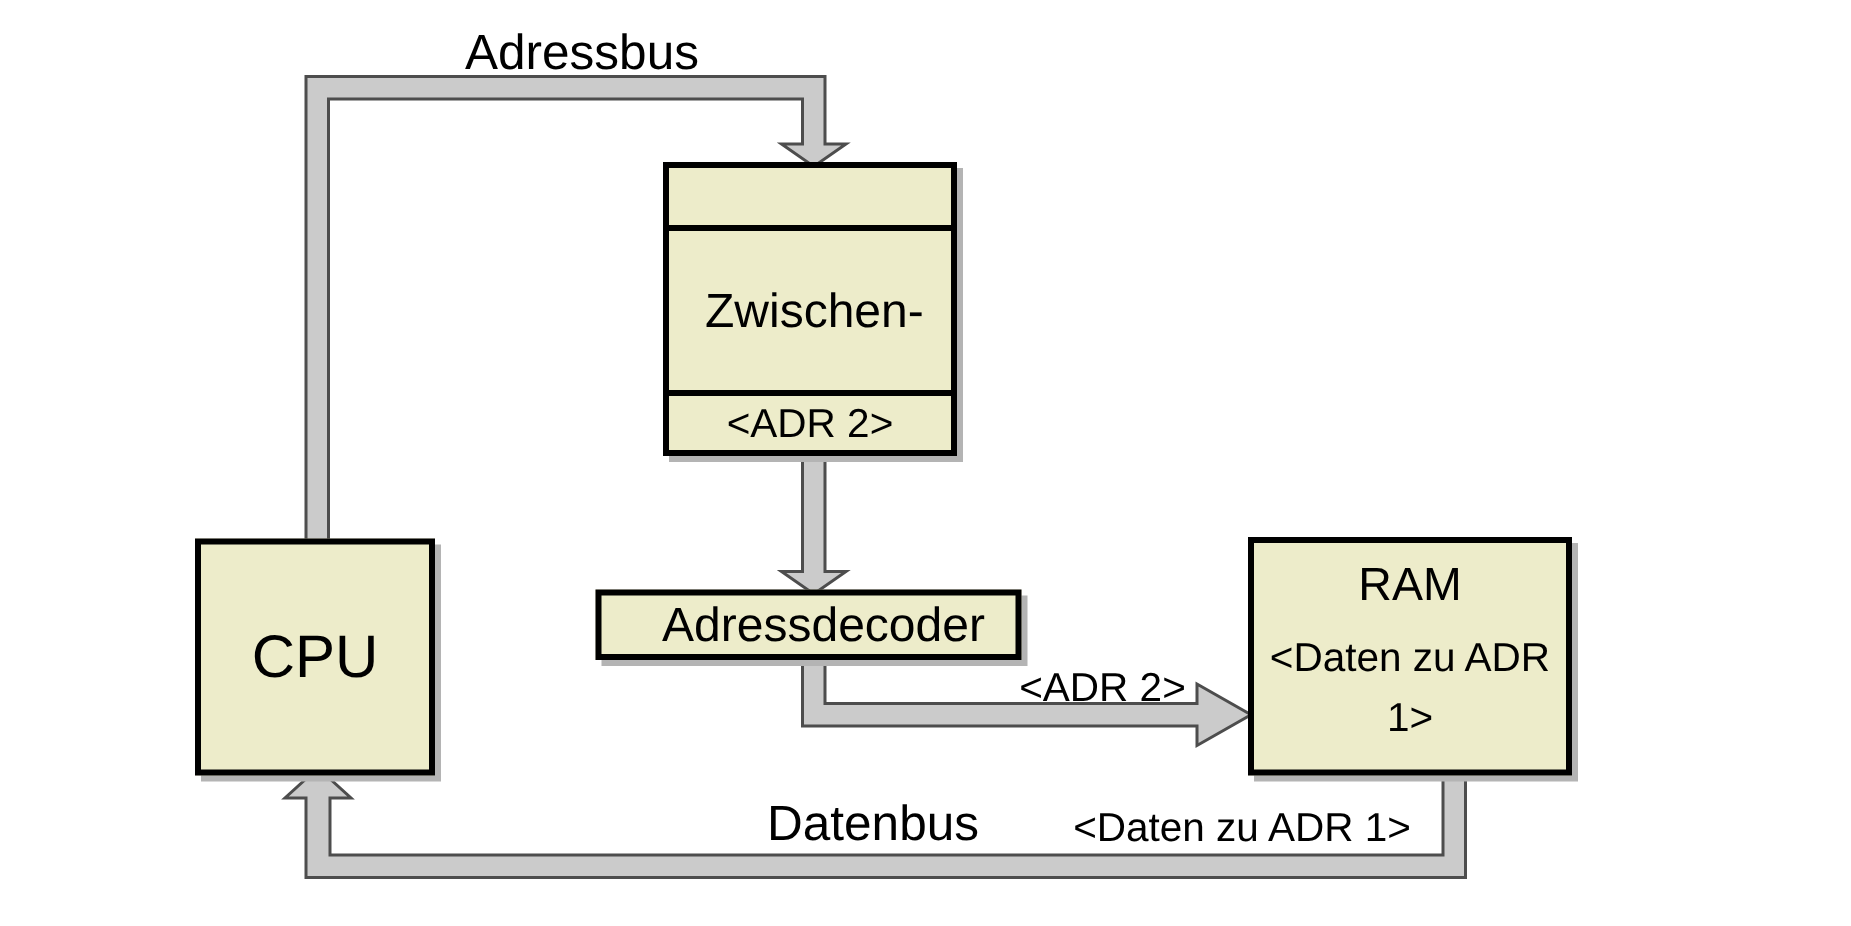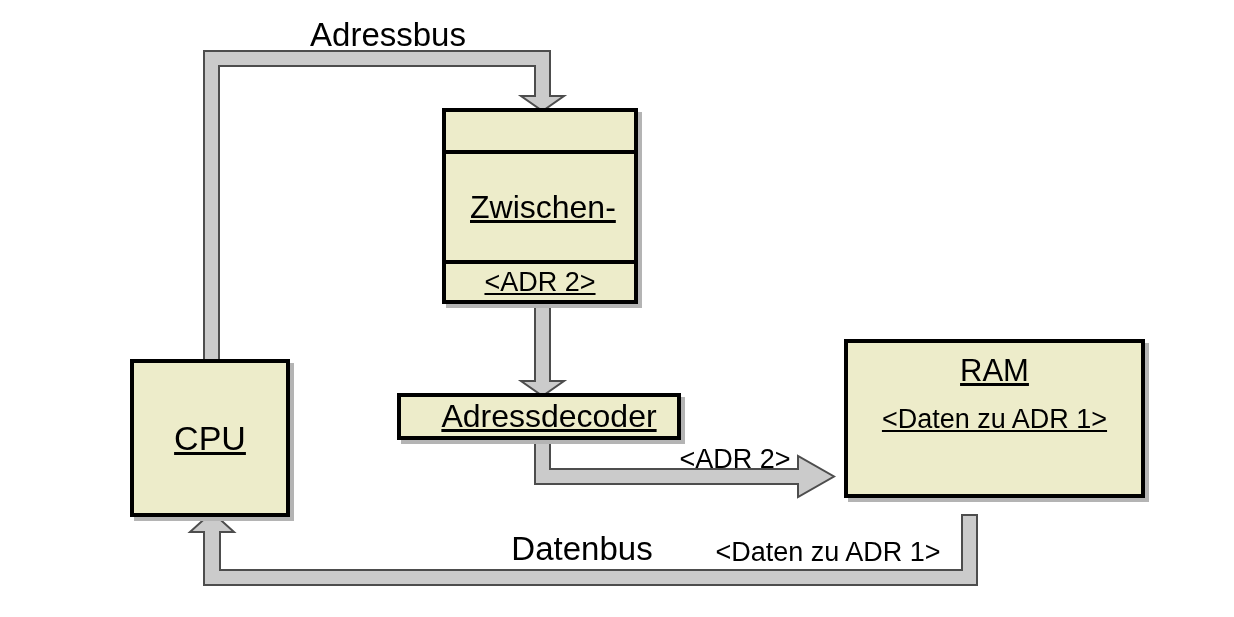--- a/index.html
+++ b/index.html
@@ -18,26 +18,25 @@
     stroke: var(--bus-outline, #4d4d4d);
     stroke-width: 2;
     stroke-linejoin: miter;
   }
   .box {
     position: absolute;
     box-sizing: border-box;
     border: 4px solid var(--border, #000000);
     background: var(--box-fill, #edecca);
     box-shadow: 4px 4px 0 var(--shadow, #b4b4b4);
-    text-decoration: underline;
   }
   .cpu {
     left: 130px; top: 359px; width: 160px; height: 158px;
     display: flex; align-items: center; justify-content: center;
-    font-size: 34px;
+    font-size: 40px;
   }
   .buffer {
     left: 442px; top: 108px; width: 196px; height: 196px;
     display: flex; flex-direction: column;
   }
   .buffer-sec-top { height: 38px; }
   .hdiv { height: 4px; background: var(--border, #000000); }
   .buffer-sec-mid {
     flex: 1;
     display: flex; flex-direction: column; justify-content: center;
@@ -49,22 +48,22 @@
     display: flex; align-items: center; justify-content: center;
     font-size: 27px;
   }
   .decoder {
     left: 397px; top: 393px; width: 284px; height: 47px;
     display: flex; align-items: center; justify-content: center;
     font-size: 32px;
     padding-left: 20px;
   }
   .ram {
-    left: 832px; top: 339px; width: 301px; height: 159px;
-    text-align: center; padding-top: 10px; margin-left: 12px;
+    left: 832px; top: 358px; width: 216px; height: 159px;
+    text-align: center; padding-top: 10px;
   }
   .ram-title { font-size: 31px; margin-bottom: 10px; }
   .ram-row { font-size: 27px; line-height: 40px; }
   .float-label {
     position: absolute;
     transform: translate(-50%, -50%);
     white-space: nowrap;
   }
   .lbl-big { font-size: 33px; }
   .lbl-small { font-size: 27px; }

